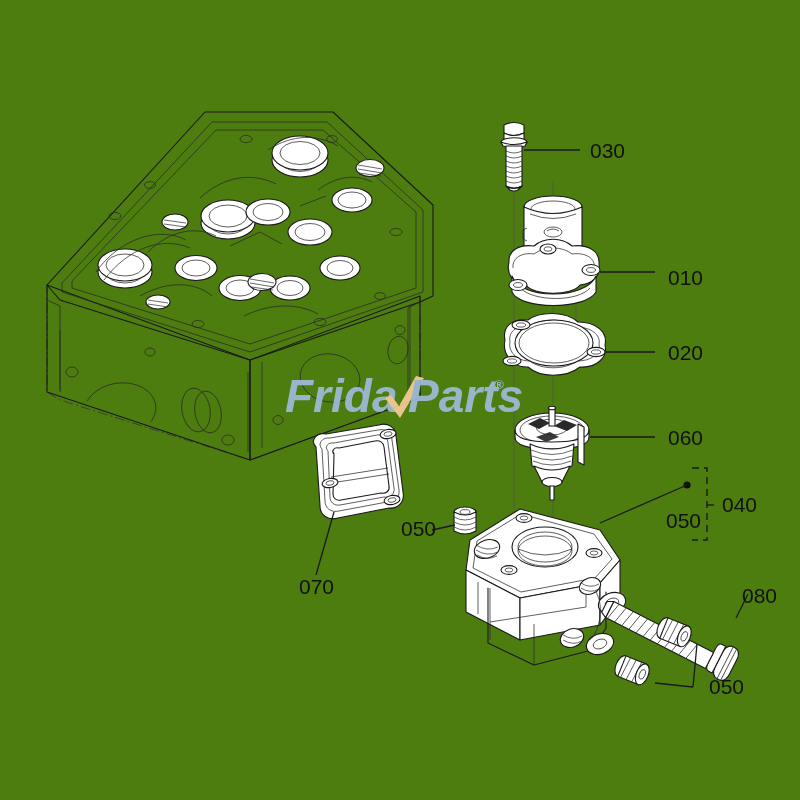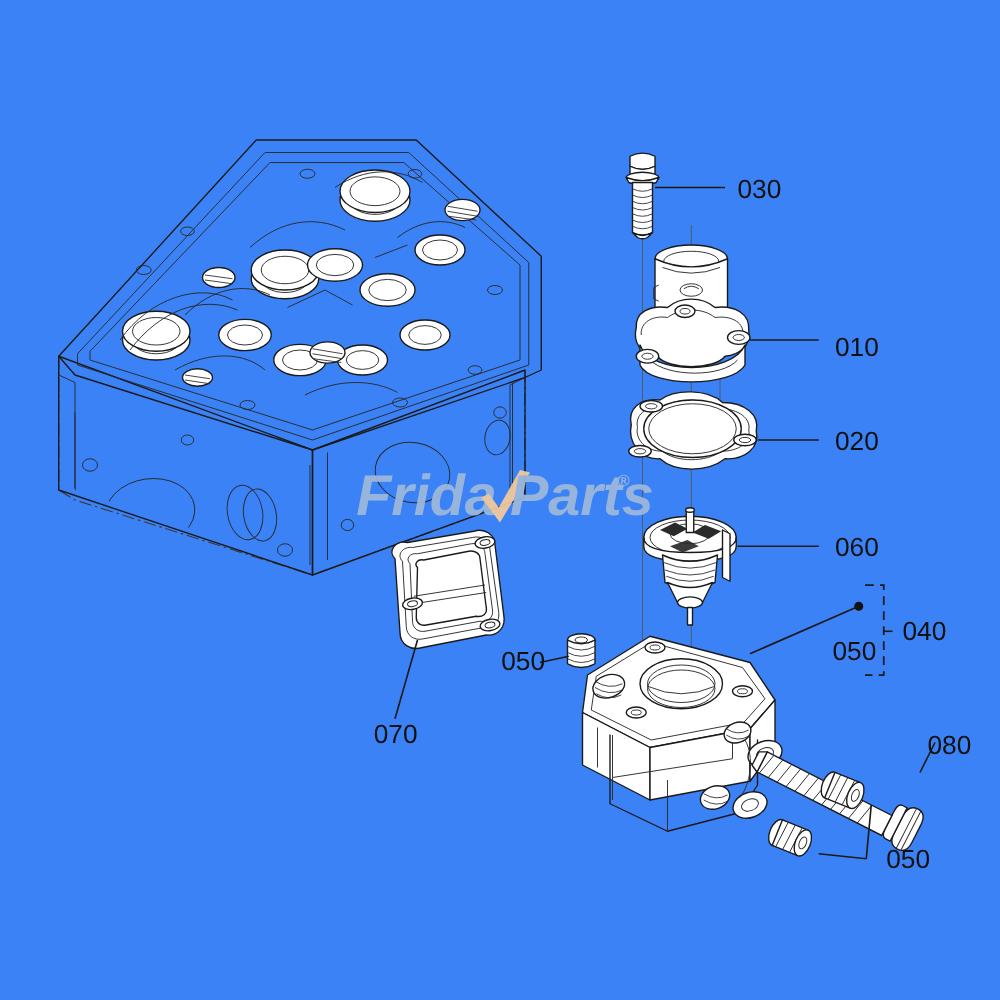--- a/index.html
+++ b/index.html
@@ -1,18 +1,18 @@
 <!DOCTYPE html>
 <html><head>
 <meta charset="utf-8">
 <style>
   html,body{margin:0;padding:0;background:#ffffff;}
   body{width:800px;height:800px;overflow:hidden;
        font-family:"Liberation Sans",sans-serif;}
-  #stage{position:relative;width:800px;height:800px;background:#3b82f6;}
+  #stage{position:relative;width:800px;height:800px;background:#4d7c0f;}
   #stage svg{position:absolute;top:0;left:0;}
   .lbl{font-family:"Liberation Sans",sans-serif;font-size:21px;fill:#111;}
   .wm{font-family:"Liberation Sans",sans-serif;font-weight:bold;font-style:italic;}
 </style>
 </head>
 <body>
 
 <div id="stage">
 
 <svg width="800" height="800" viewBox="0 0 800 800">

